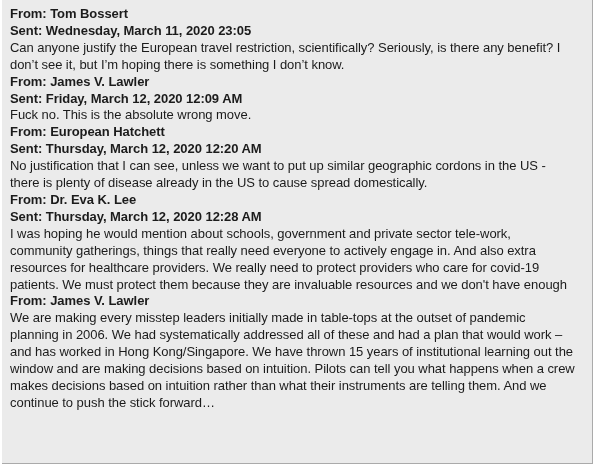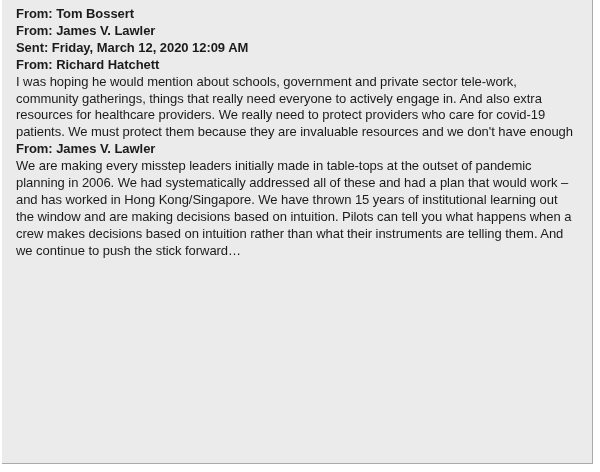--- a/index.html
+++ b/index.html
@@ -19,21 +19,21 @@
     top: 0px;
     width: 591px;
     height: 464px;
     background: #ebebeb;
     border-right: 1px solid #aaaaaa;
     border-bottom: 1px solid #aaaaaa;
     box-sizing: border-box;
     overflow: hidden;
   }
   .thread {
-    padding: 6px 16px 0 14px;
+    padding: 6px 16px 0 8px;
   }
   .msg-line {
     font-size: 13px;
     line-height: 16.9px;
     color: #1b1b1b;
     white-space: pre-wrap;
     letter-spacing: -0.05px;
   }
   .hdr {
     font-weight: bold;
@@ -43,32 +43,39 @@
   }
 </style>
 </head>
 <body>
 
 <div class="email-panel">
   <div class="thread">
 
     <div class="message">
       <div class="msg-line hdr">From: Tom Bossert</div>
+      <div class="msg-line hdr">Sent: Wednesday, March 11, 2020 23:05</div>
+      <div class="msg-line body-text">Can anyone justify the European travel restriction, scientifically? Seriously, is there any benefit? I don’t see it, but I’m hoping there is something I don’t know.</div>
     </div>
 
     <div class="message">
       <div class="msg-line hdr">From: James V. Lawler</div>
       <div class="msg-line hdr">Sent: Friday, March 12, 2020 12:09 AM</div>
+      <div class="msg-line body-text">Fuck no. This is the absolute wrong move.</div>
     </div>
 
     <div class="message">
-      <div class="msg-line hdr">From: Richard Hatchett</div>
+      <div class="msg-line hdr">From: European Hatchett</div>
+      <div class="msg-line hdr">Sent: Thursday, March 12, 2020 12:20 AM</div>
+      <div class="msg-line body-text">No justification that I can see, unless we want to put up similar geographic cordons in the US - there is plenty of disease already in the US to cause spread domestically.</div>
     </div>
 
     <div class="message">
+      <div class="msg-line hdr">From: Dr. Eva K. Lee</div>
+      <div class="msg-line hdr">Sent: Thursday, March 12, 2020 12:28 AM</div>
       <div class="msg-line body-text">I was hoping he would mention about schools, government and private sector tele-work, community gatherings, things that really need everyone to actively engage in. And also extra resources for healthcare providers. We really need to protect providers who care for covid-19 patients. We must protect them because they are invaluable resources and we don't have enough</div>
     </div>
 
     <div class="message">
       <div class="msg-line hdr">From: James V. Lawler</div>
       <div class="msg-line body-text">We are making every misstep leaders initially made in table-tops at the outset of pandemic planning in 2006. We had systematically addressed all of these and had a plan that would work – and has worked in Hong Kong/Singapore. We have thrown 15 years of institutional learning out the window and are making decisions based on intuition. Pilots can tell you what happens when a crew makes decisions based on intuition rather than what their instruments are telling them. And we continue to push the stick forward…</div>
     </div>
 
   </div>
 </div>

